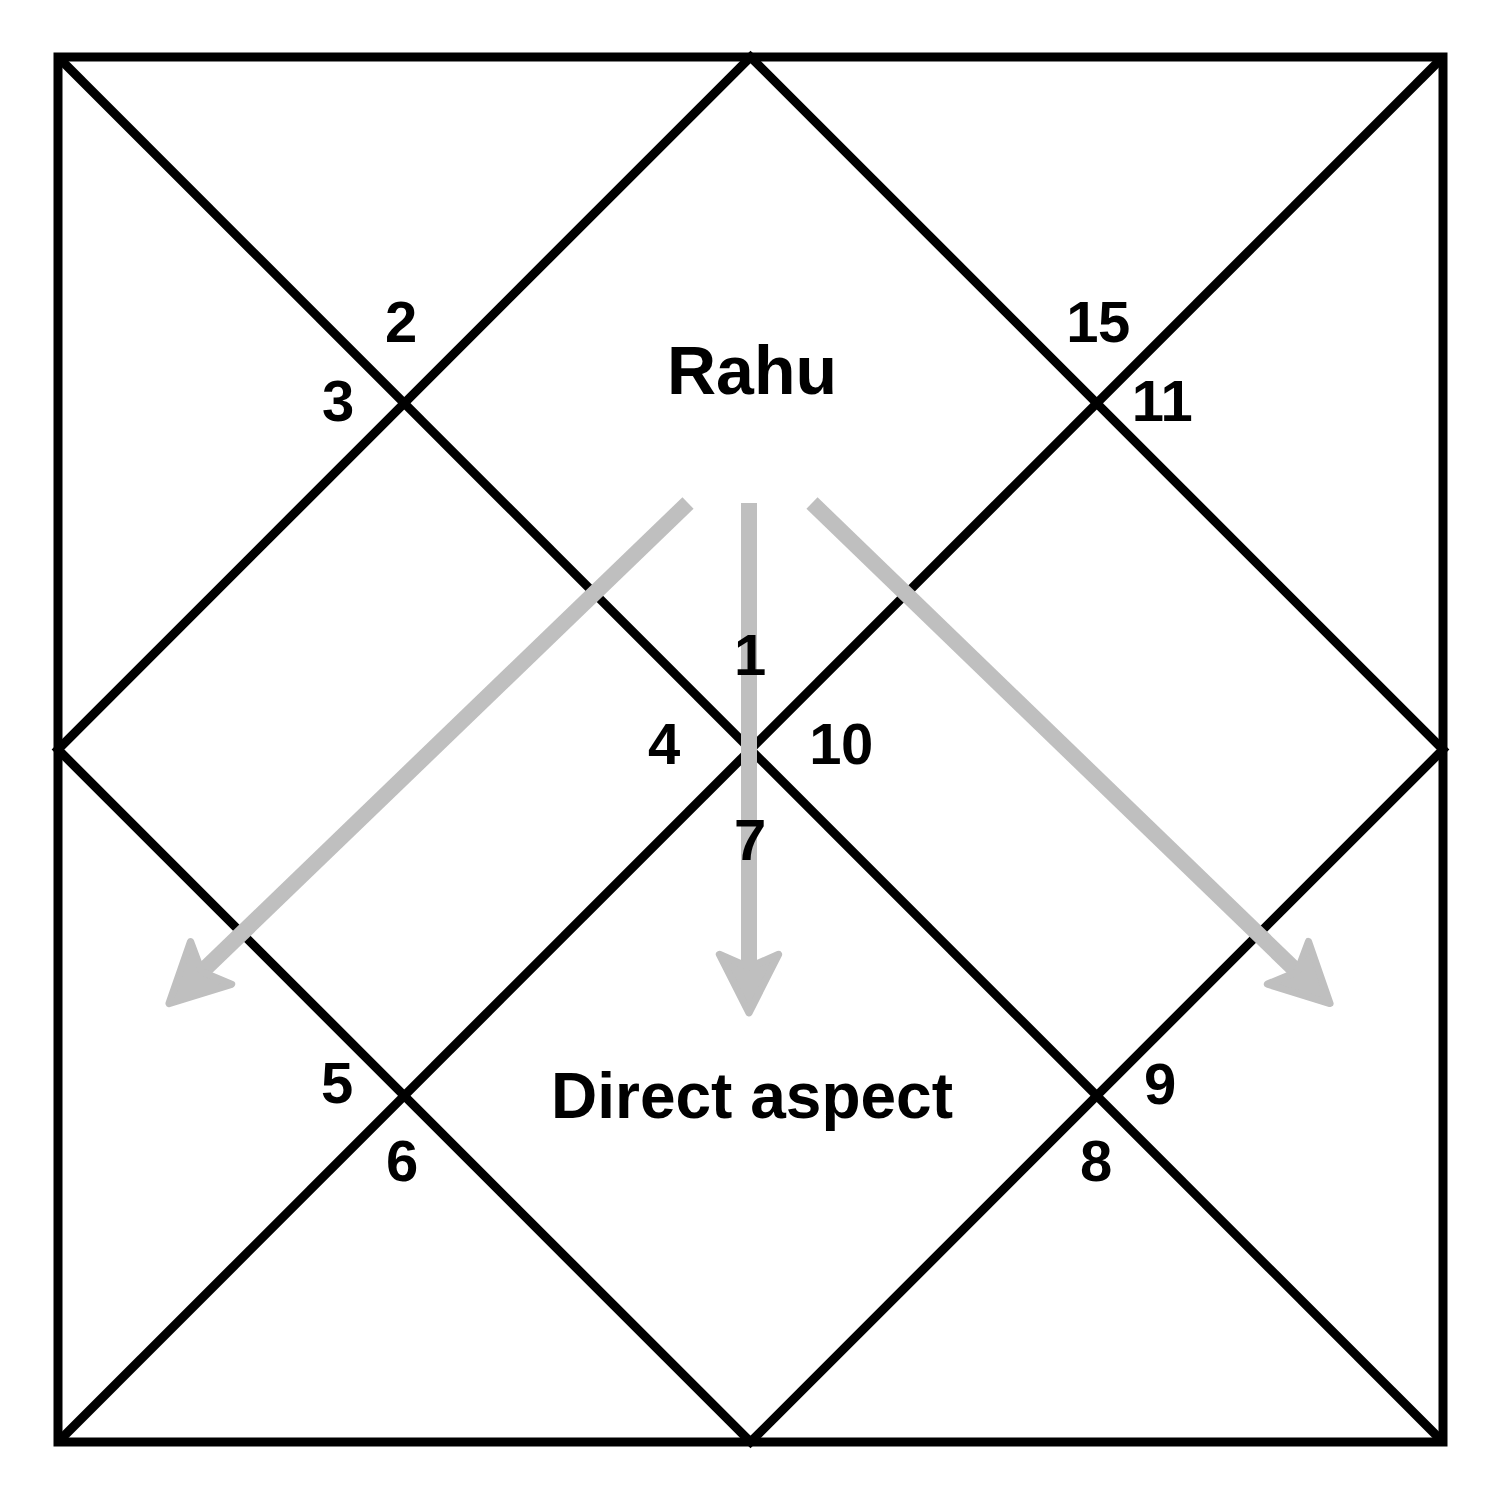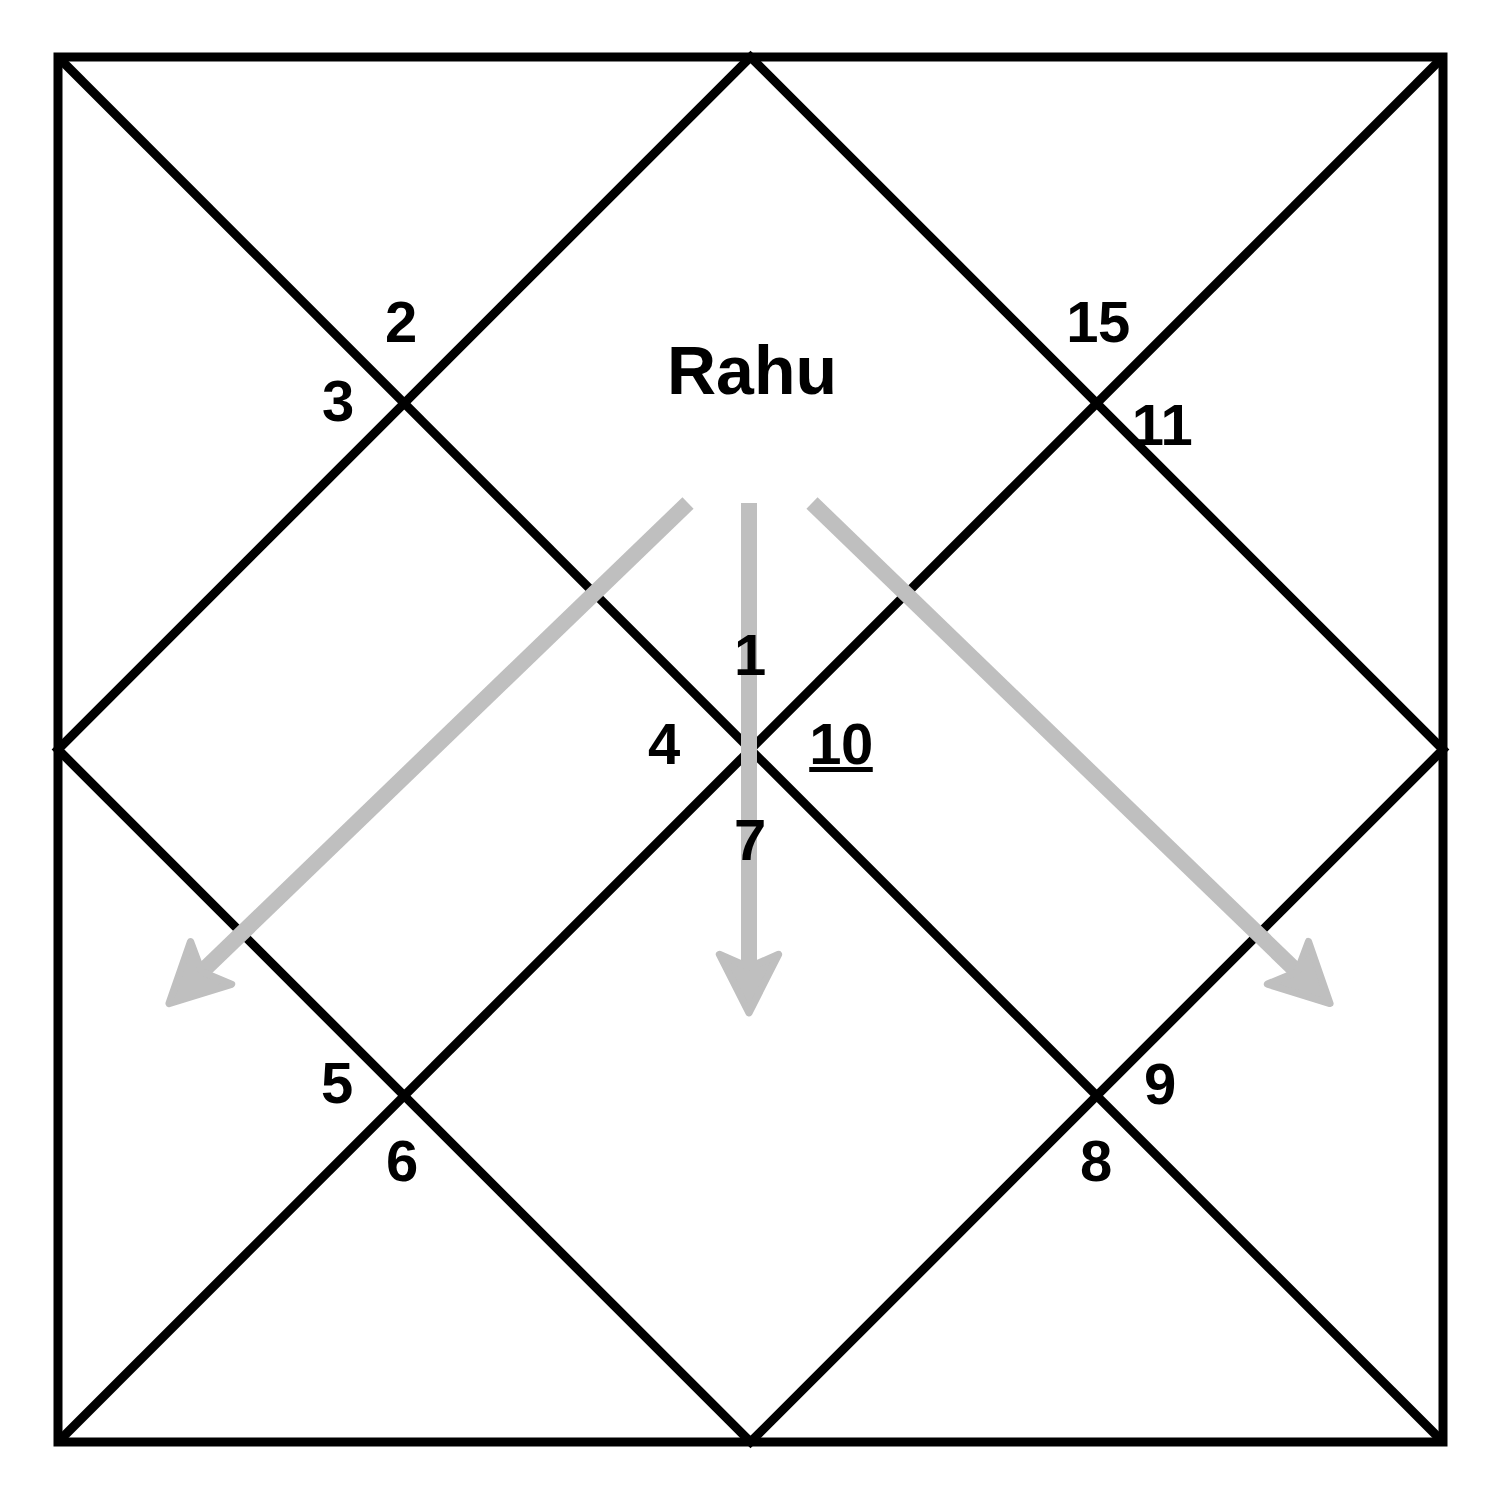--- a/index.html
+++ b/index.html
@@ -81,21 +81,22 @@
   <div id="house-layer">
       <div class="house-number" style="left: 750px; top: 655px;">1</div>
       <div class="house-number" style="left: 401px; top: 322px;">2</div>
       <div class="house-number" style="left: 338px; top: 401px;">3</div>
       <div class="house-number" style="left: 664px; top: 744px;">4</div>
       <div class="house-number" style="left: 337px; top: 1083px;">5</div>
       <div class="house-number" style="left: 402px; top: 1161px;">6</div>
       <div class="house-number" style="left: 750px; top: 840px;">7</div>
       <div class="house-number" style="left: 1096px; top: 1161px;">8</div>
       <div class="house-number" style="left: 1160px; top: 1084px;">9</div>
-      <div class="house-number" style="left: 841px; top: 744px; text-decoration: underline;">10</div>
-      <div class="house-number" style="left: 1162px; top: 401px; margin-top: 24px;">11</div>
+      <div class="house-number" style="left: 841px; top: 744px;">10</div>
+      <div class="house-number" style="left: 1162px; top: 401px;">11</div>
       <div class="house-number" style="left: 1098px; top: 322px;">15</div>
     </div>
 
   <div class="planet-label" id="planet-label" style="left: 752px; top: 370px;">Rahu</div>
 
+  <div class="aspect-label" id="aspect-label" style="left: 752px; top: 1096px;">Direct aspect</div>
 
 </div>
 
 </body></html>

